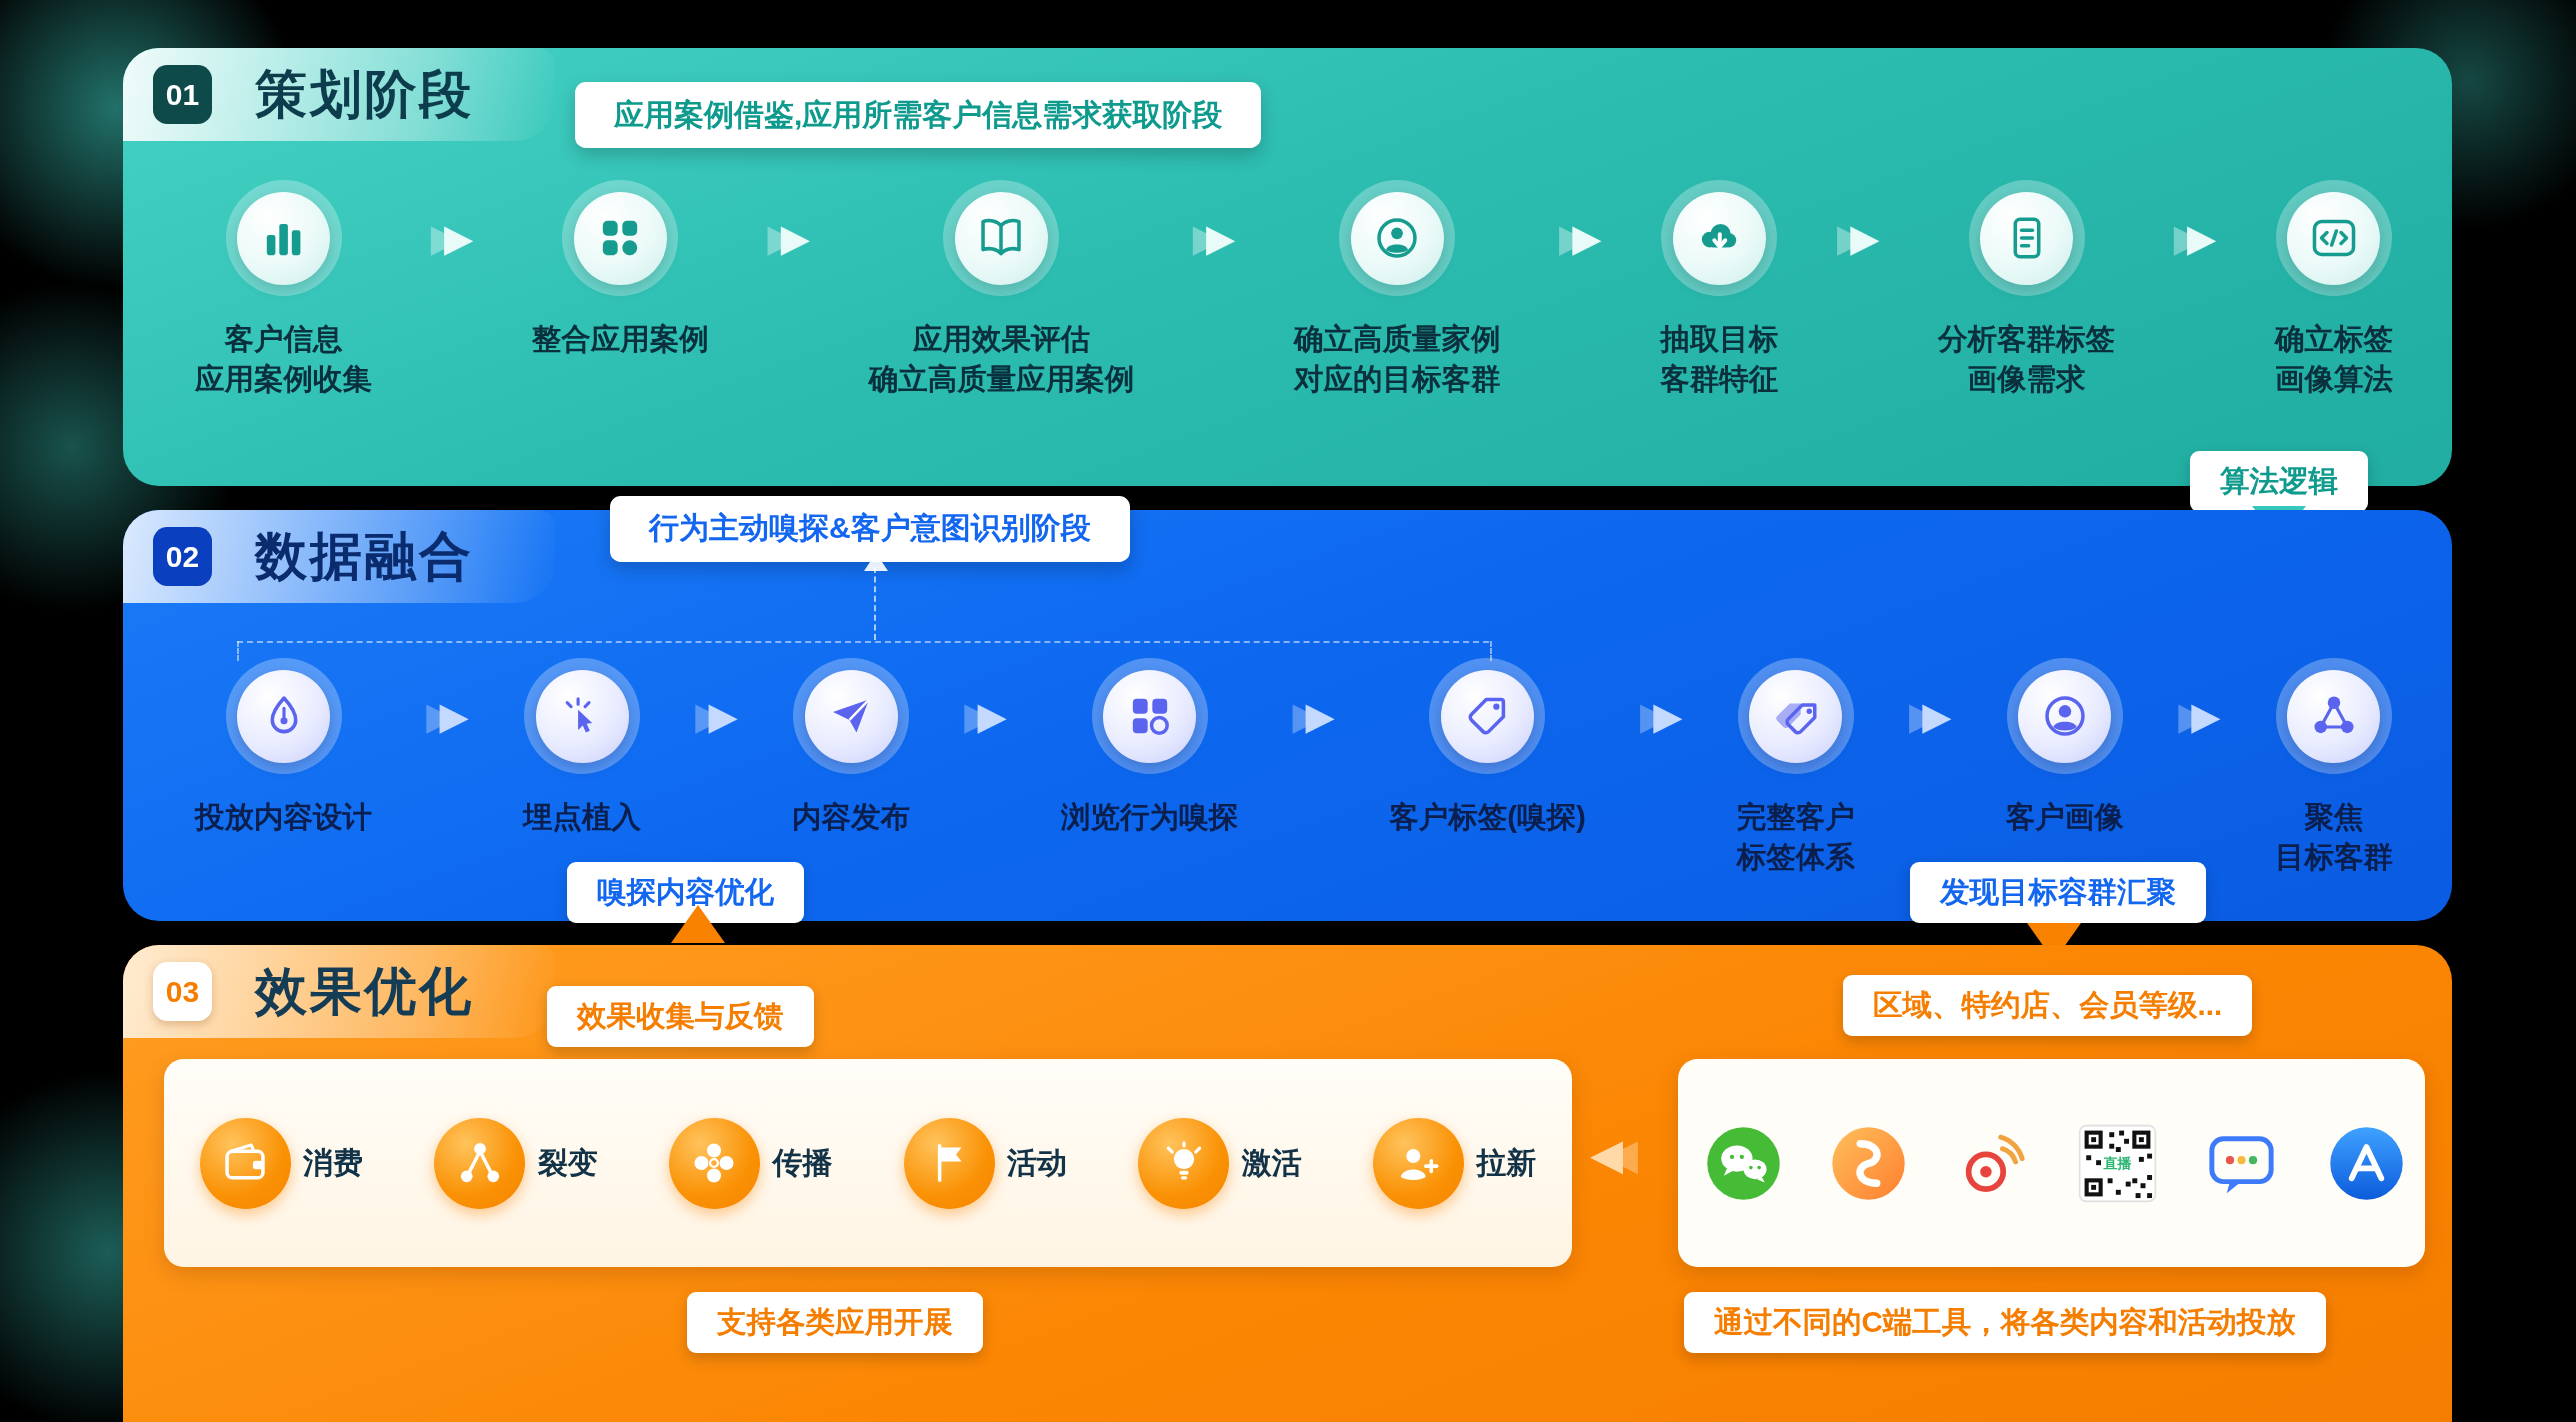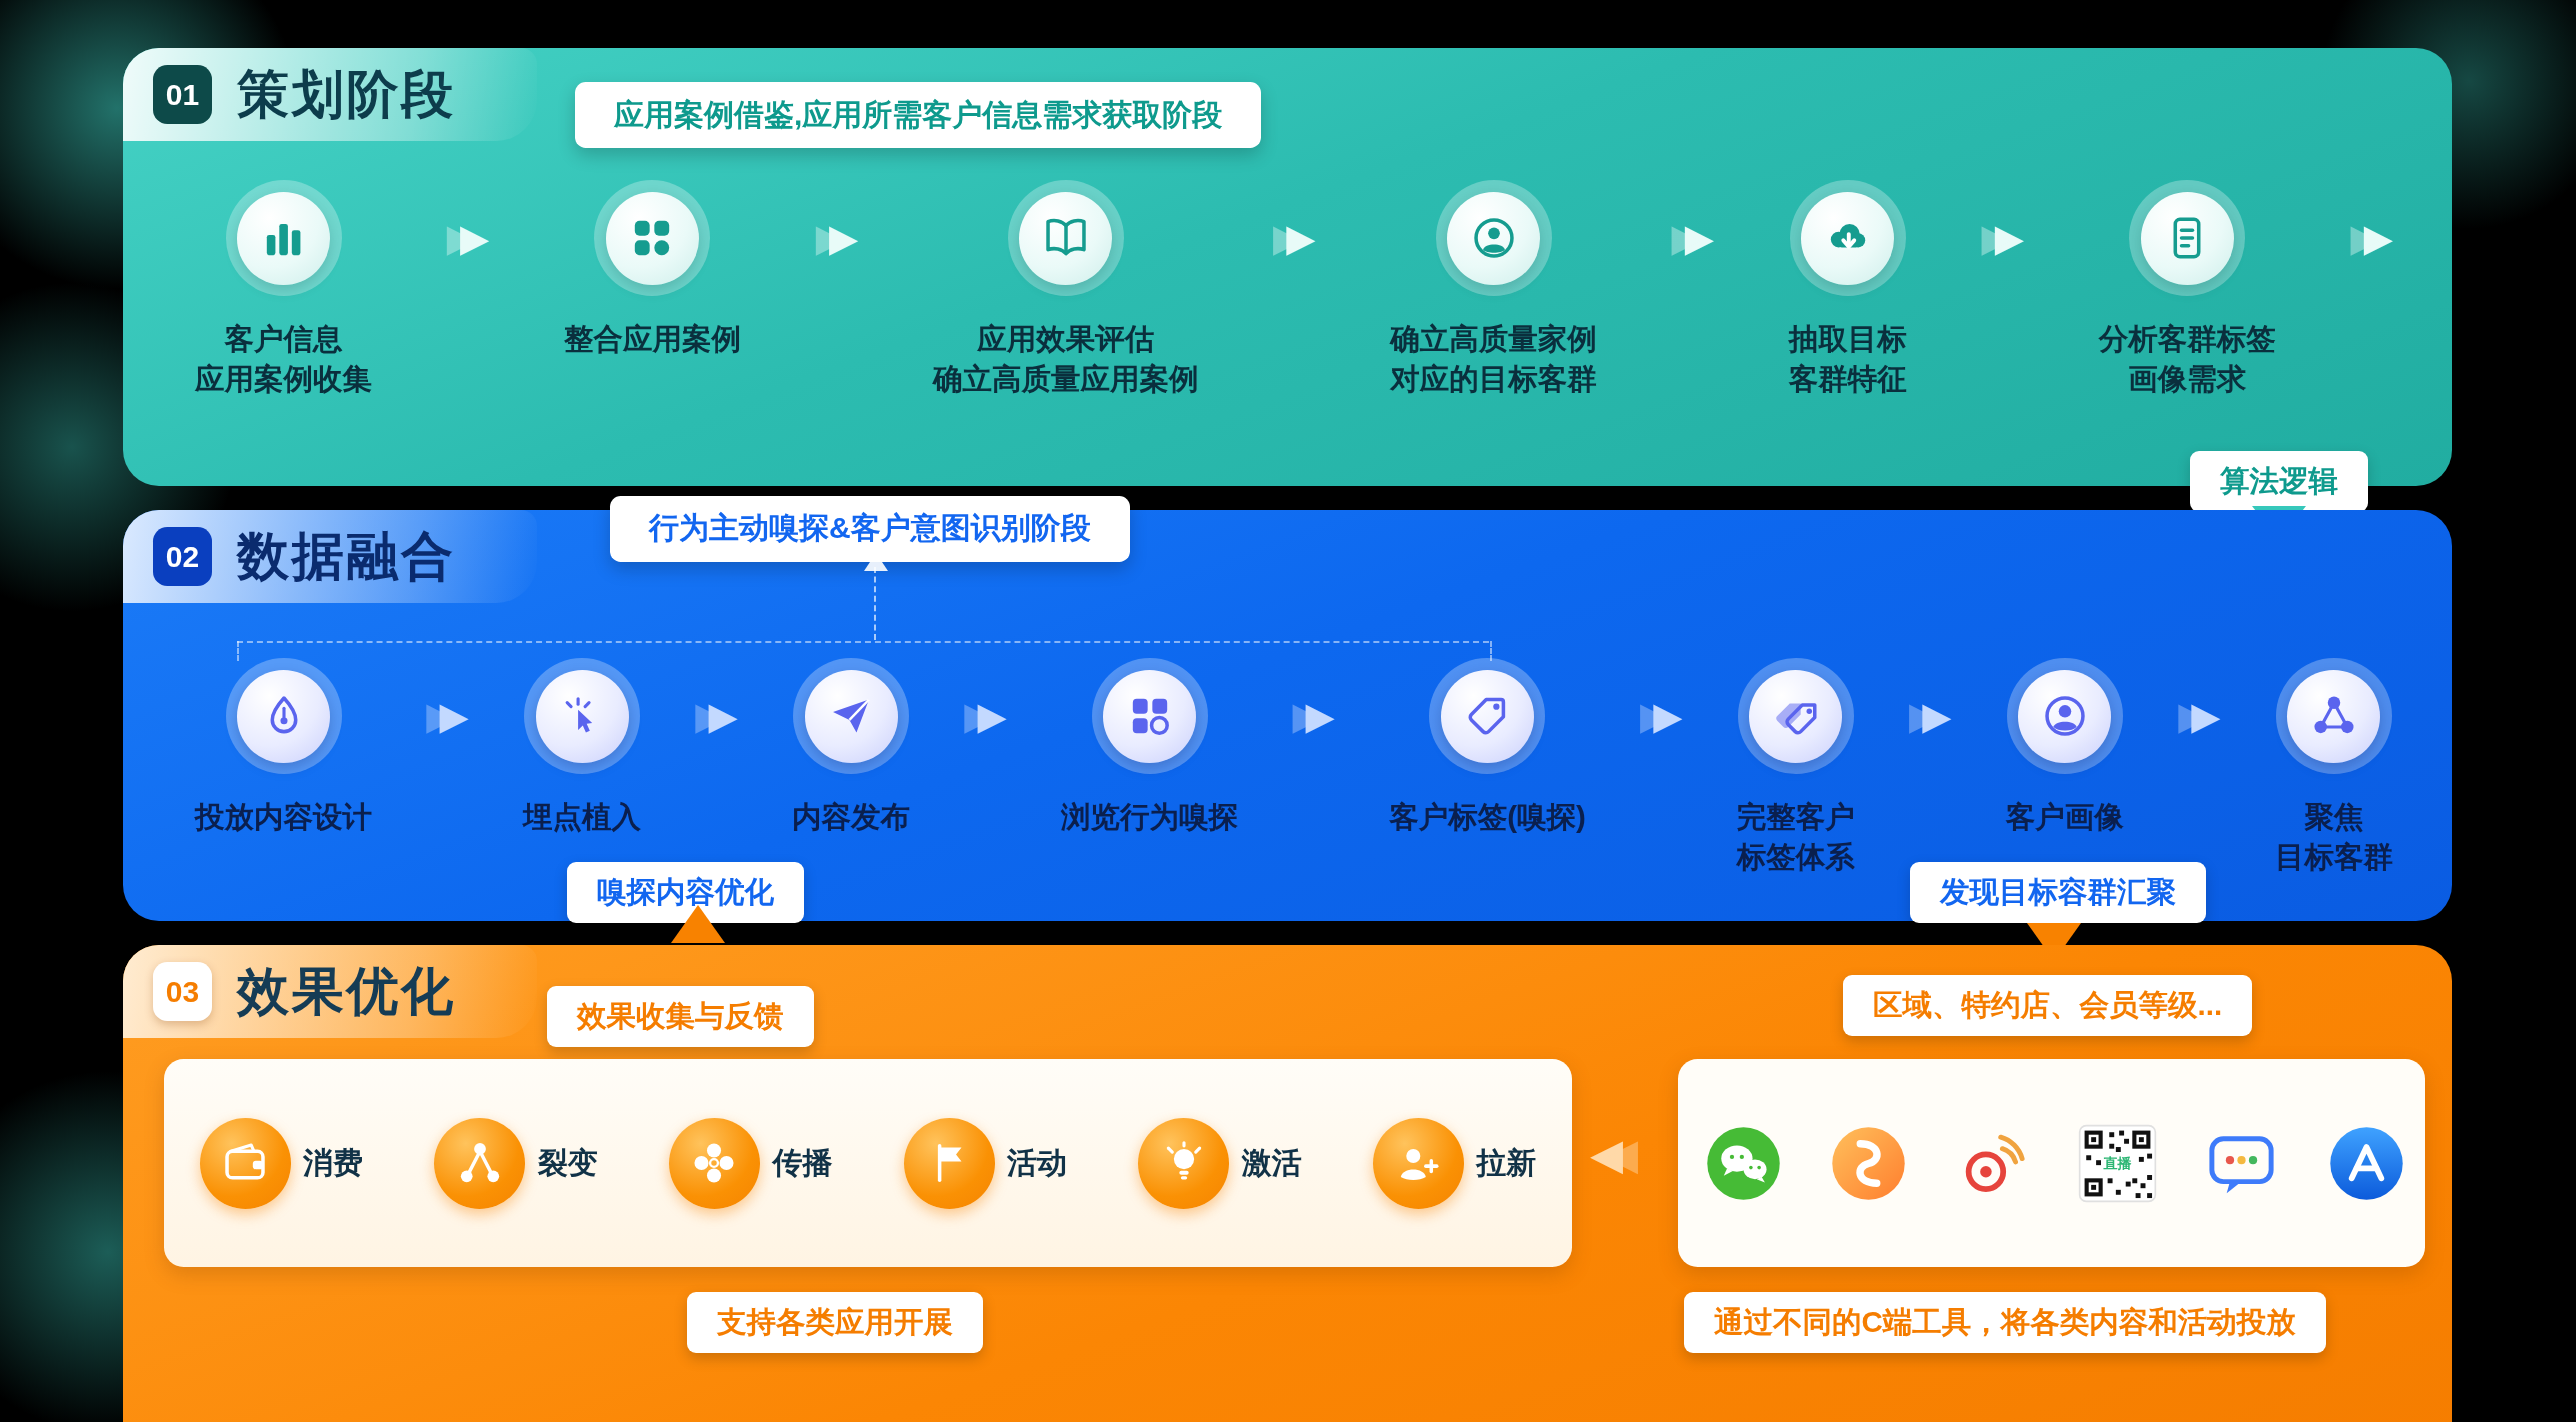--- a/index.html
+++ b/index.html
@@ -10,21 +10,21 @@
   .glow1{left:-80px;top:-89px;width:394px;height:394px;background:radial-gradient(circle,rgba(62,207,193,.55),rgba(62,207,193,0) 65%)}
   .glow2{left:-107px;top:268px;width:358px;height:358px;background:radial-gradient(circle,rgba(62,207,193,.40),rgba(62,207,193,0) 65%)}
   .glow3{left:-89px;top:1055px;width:394px;height:394px;background:radial-gradient(circle,rgba(62,207,193,.45),rgba(62,207,193,0) 65%)}
   .glow4{left:2308px;top:-80px;width:322px;height:322px;background:radial-gradient(circle,rgba(62,207,193,.35),rgba(62,207,193,0) 65%)}
 
   .band{position:absolute;left:123px;width:2329px;border-radius:36px}
   .s1{top:48px;height:438px;background:linear-gradient(160deg,#45d2c5 0%,#2cbcb0 45%,#21ada1 100%)}
   .s2{top:510px;height:411px;background:linear-gradient(160deg,#1b7bf7 0%,#0d68ef 45%,#0a5ce2 100%)}
   .s3{top:945px;height:516px;background:linear-gradient(160deg,#ff9d22 0%,#fb8604 55%,#f57d00 100%)}
 
-  .band-header{position:absolute;top:0;left:0;height:93px;display:flex;align-items:center;gap:25px;padding:0 81px 0 30px;border-radius:36px 16px 41px 0}
+  .band-header{position:absolute;top:0;left:0;height:93px;display:flex;align-items:center;gap:43px;padding:0 81px 0 30px;border-radius:36px 16px 41px 0}
   .s1 .band-header{background:linear-gradient(100deg,rgba(255,255,255,.92) 0%,rgba(255,255,255,.35) 70%,rgba(255,255,255,0) 100%)}
   .s2 .band-header{background:linear-gradient(100deg,rgba(235,243,255,.92) 0%,rgba(235,243,255,.30) 70%,rgba(235,243,255,0) 100%)}
   .s3 .band-header{background:linear-gradient(100deg,rgba(255,240,219,.95) 0%,rgba(255,240,219,.35) 70%,rgba(255,240,219,0) 100%)}
   .num-chip{width:59px;height:59px;border-radius:14.3px;display:flex;align-items:center;justify-content:center;font-size:30px;font-weight:bold;color:#fff;flex:0 0 auto}
   .s1 .num-chip{background:#0d4a49}
   .s2 .num-chip{background:#0a3fbf}
   .s3 .num-chip{background:#fff;color:#f57d00;box-shadow:0 3.6px 9px rgba(130,60,0,.25)}
   .band-title{font-size:52px;font-weight:bold;letter-spacing:2.7px;white-space:nowrap}
   .s1 .band-title{color:#0d3d4c}
   .s2 .band-title{color:#0a2b6e}
@@ -205,20 +205,34 @@
         </div>
           </div>
         <div class="step-label">分析客群标签
 画像需求</div>
       </div>
       <div class="flow-arrow">
           <span>▶</span>
           <span>▶</span>
         </div>
 
+      <div class="step">
+        <div class="halo">
+            <div class="icon-circle">
+          <svg width="50" height="50" viewBox="0 0 64 64">
+                <rect x="7" y="11" width="50" height="42" rx="9" fill="none" stroke="#159c8f" stroke-width="4.5"></rect>
+                <polyline points="23,25 16,32 23,39" fill="none" stroke="#159c8f" stroke-width="4.5" stroke-linecap="round" stroke-linejoin="round"></polyline>
+                <polyline points="41,25 48,32 41,39" fill="none" stroke="#159c8f" stroke-width="4.5" stroke-linecap="round" stroke-linejoin="round"></polyline>
+                <line x1="35" y1="23" x2="29" y2="41" stroke="#159c8f" stroke-width="4.5" stroke-linecap="round"></line>
+              </svg>
+        </div>
+          </div>
+        <div class="step-label">确立标签
+画像算法</div>
+      </div>
 
     </div>
   </section>
 
   <div class="pill pill-teal algo-pill">算法逻辑</div>
   <div class="tri arrow-down-teal"></div>
 
   <section class="band s2">
     <div class="band-header">
       <span class="num-chip">02</span>

